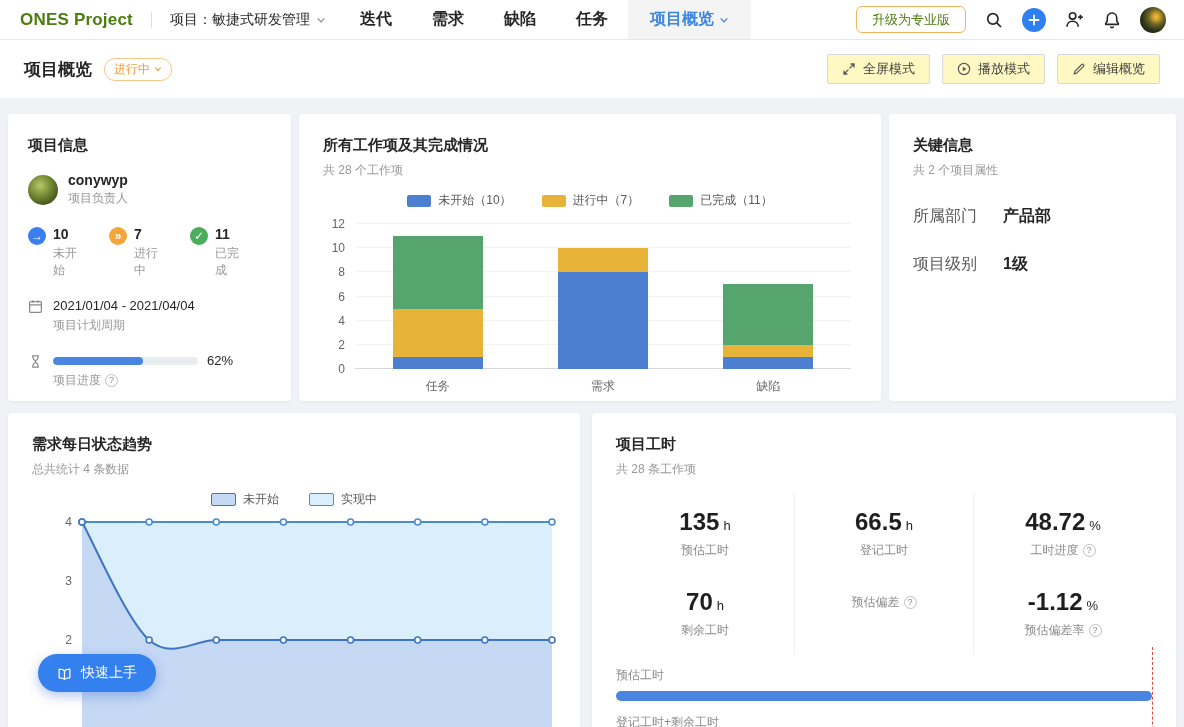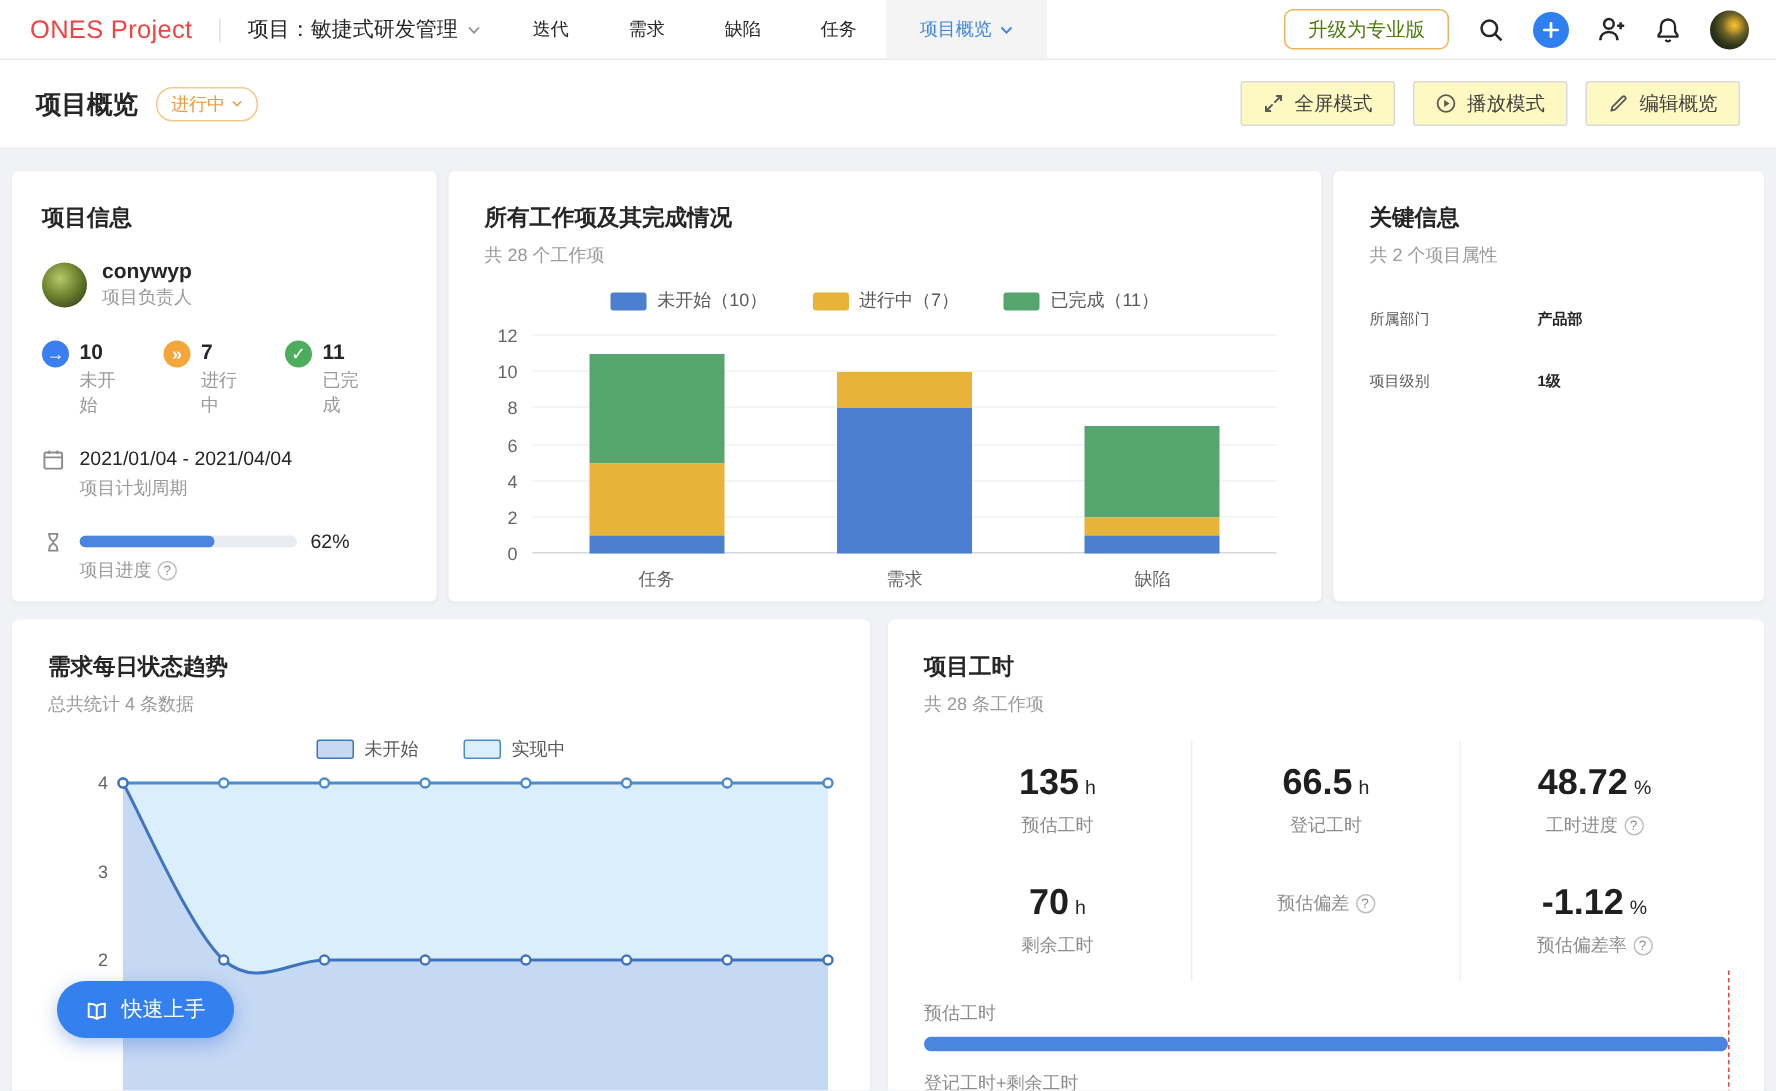--- a/index.html
+++ b/index.html
@@ -2,25 +2,25 @@
 <html><head>
 <meta charset="utf-8">
 <style>
   * { margin:0; padding:0; box-sizing:border-box; }
   html,body { width:1184px; height:727px; }
   body { font-family:"Liberation Sans","DejaVu Sans",sans-serif; color:#333; background:#f0f2f5; }
   .screen { position:relative; width:1184px; height:727px; overflow:hidden; background:#f0f2f5; }
 
   
   .topnav { height:40px; background:#fff; border-bottom:1px solid #e8e8e8; display:flex; align-items:center; padding-left:20px; }
-  .logo { font-size:17px; font-weight:normal; color:#ef4444; letter-spacing:.2px; cursor:pointer; }
+  .logo { font-size:17px; font-weight:bold; color:#4d7c0f; letter-spacing:.2px; cursor:pointer; }
   .v-divider { width:1px; height:16px; background:#e0e0e0; margin:0 18px; }
   .project-selector { display:flex; align-items:center; gap:6px; font-size:14px; color:#262626; cursor:pointer; }
   .nav-items { display:flex; align-items:stretch; height:100%; margin-left:14px; }
-  .nav-item { display:flex; align-items:center; gap:5px; padding:0 20px; font-size:12px; color:#262626; cursor:pointer; }
+  .nav-item { display:flex; align-items:center; gap:5px; padding:0 20px; font-size:16px; color:#262626; cursor:pointer;font-weight:bold; }
   .nav-item.active { background:#f4f4f4; color:#3c85e0; padding:0 22px; }
   .topnav-right { margin-left:auto; display:flex; align-items:center; gap:19px; padding-right:18px; }
   .upgrade-btn { font-family:inherit; font-size:13px; color:#4d7c0f; background:#fff; border:1px solid #f0b45c; border-radius:6px; height:27px; padding:0 15px; cursor:pointer; }
   .icon-btn { display:inline-flex; color:#262626; cursor:pointer; }
   .plus-btn { width:24px; height:24px; border-radius:50%; background:#2e80f0; display:inline-flex; align-items:center; justify-content:center; cursor:pointer; }
   .avatar { width:26px; height:26px; border-radius:50%; cursor:pointer;
     background:radial-gradient(circle at 62% 38%, #f0c83c 0%, #c89a28 16%, #6b6428 34%, #2e3418 60%, #15180c 100%); }
 
   
   .page-header { height:58px; background:#fff; display:flex; align-items:center; padding:0 24px; }
@@ -75,21 +75,21 @@
   .bar-chart { position:relative; height:145px; margin:15px 6px 0 32px; }
   .gridline { position:absolute; left:0; right:0; height:0; border-top:1px solid #f0f2f5; }
   .gridline.axis { border-top-color:#d4d8dd; }
   .ytick { position:absolute; left:-10px; top:0; transform:translate(-100%,-50%); font-size:12px; color:#666; }
   .bars { position:absolute; left:0; right:0; top:0; bottom:0; display:flex; justify-content:space-around; align-items:flex-end; }
   .bar-group { width:90px; display:flex; flex-direction:column; justify-content:flex-end; cursor:pointer; }
   .x-labels { display:flex; justify-content:space-around; margin:9px 6px 0 32px; font-size:12px; color:#666; }
   .x-labels span { width:90px; text-align:center; }
 
   
-  .ki-row { display:flex; font-size:10px; margin-top:27px;gap:22px; }
+  .ki-row { display:flex; font-size:16px; margin-top:27px; }
   .ki-row:first-of-type { margin-top:30px; }
   .ki-label { width:90px; color:#595959; flex:none; }
   .ki-value { color:#262626; font-weight:bold; }
 
   
   .trend-svg { display:block; margin-top:5px; }
 
   
   .stats { display:flex; margin-top:16px; }
   .stat-col { flex:1; }

